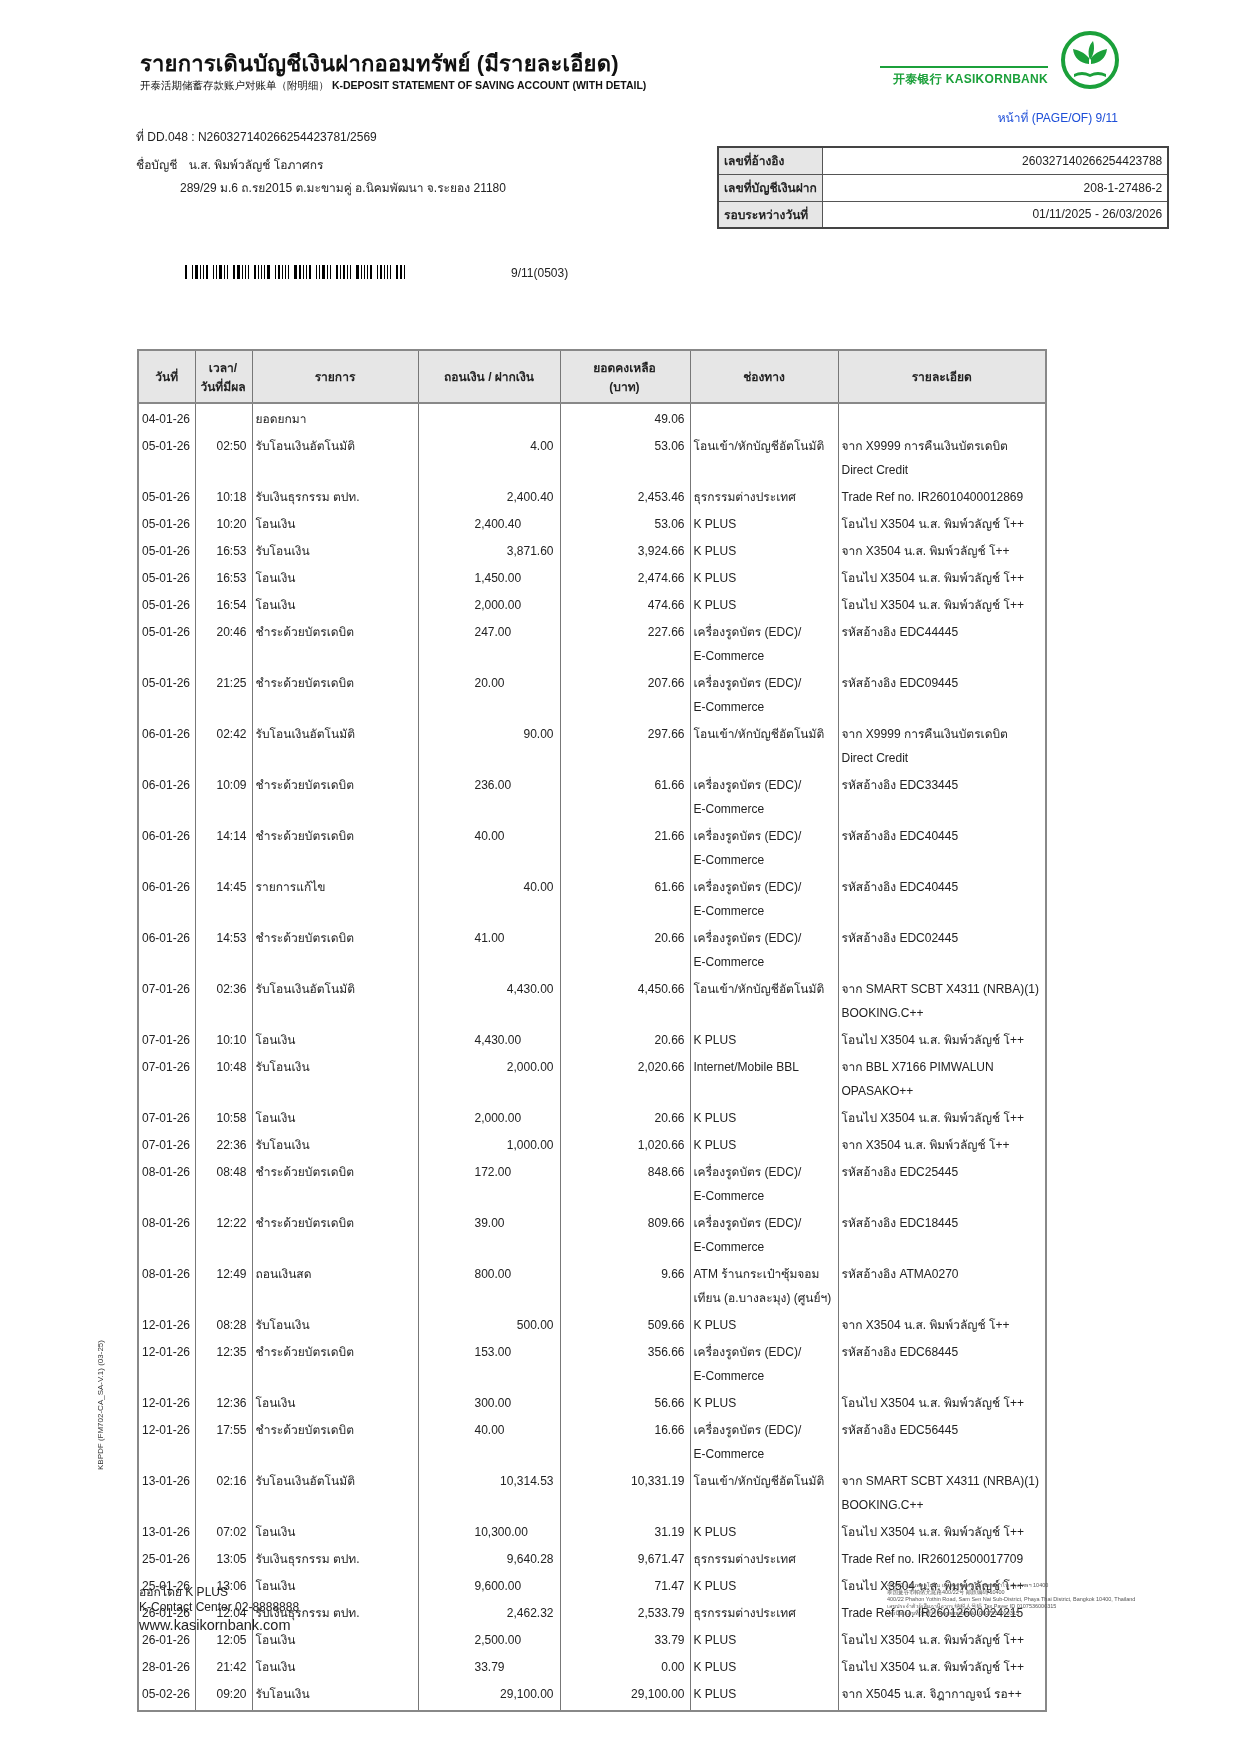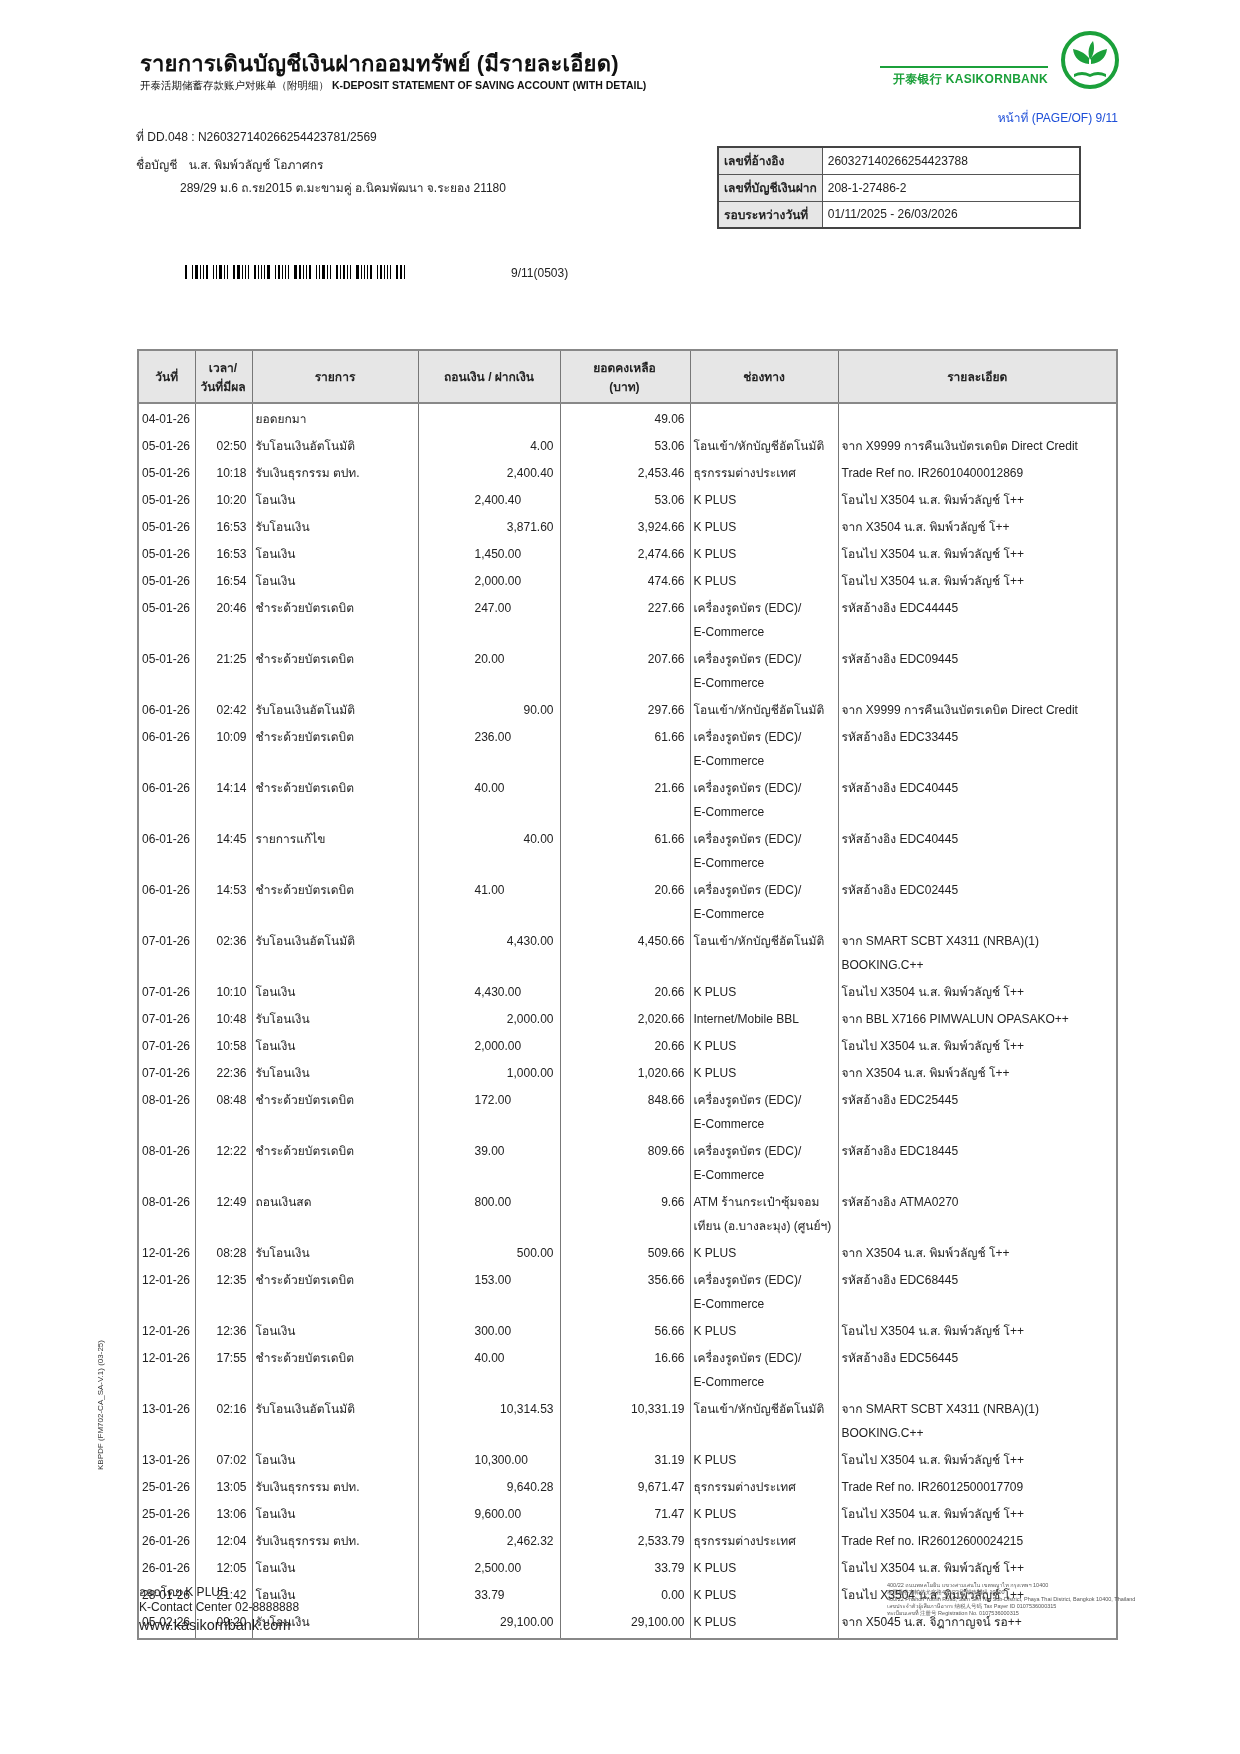--- a/index.html
+++ b/index.html
@@ -18,29 +18,29 @@
 
   .pageno { position: absolute; right: 122px; top: 108px; font-size: 12px; color: #1d4ed8; }
   .docno { position: absolute; left: 136px; top: 127px; font-size: 12px; }
   .acctname { position: absolute; left: 136px; top: 155px; font-size: 12px; }
   .acctname .lbl { margin-right: 8px; }
   .address { position: absolute; left: 180px; top: 178px; font-size: 12px; }
 
   .infobox { position: absolute; left: 717px; top: 146px; border-collapse: collapse; border: 2px solid #444; font-size: 12px; }
   .infobox td { border: 1px solid #555; height: 27px; padding: 2px 5px; }
   .infobox td.k { background: #e6e6e6; font-weight: bold; width: 100px; white-space: nowrap; }
-  .infobox td.v { width: 258px; }
+  .infobox td.v { width: 346px; text-align: right; }
 
   .barcode { position: absolute; left: 185px; top: 265px; height: 14px; display: flex; gap: 0; }
   .barcode span { display: inline-block; height: 14px; background: #000; margin-right: 2px; }
   .barcode-label { position: absolute; left: 511px; top: 266px; font-size: 12px; }
 
   .side-code { position: absolute; left: 96px; top: 1470px; transform: rotate(-90deg); transform-origin: left top; font-size: 8px; color: #333; white-space: nowrap; }
 
-  table.tx { position: absolute; left: 137px; top: 349px; width: 981px; border-collapse: collapse; font-size: 12px; border: 2px solid #888; padding-left: 38px; }
+  table.tx { position: absolute; left: 137px; top: 349px; width: 910px; border-collapse: collapse; font-size: 12px; border: 2px solid #888; padding-left: 38px; }
   table.tx thead th { background: #e6e6e6; font-weight: bold; font-size: 12px; border: 1px solid #777; border-bottom: 2px solid #888; height: 53px; padding: 2px 4px; }
   table.tx tbody td { border-left: 1px solid #777; border-right: 1px solid #777; vertical-align: top; padding: 3px 3px 0 3px; line-height: 24px; }
   table.tx tbody tr:last-child td { padding-bottom: 4px; margin-top: 12px; }
   .c-date { width: 57px; }
   .c-time { width: 57px; text-align: right; padding-right: 5px !important; }
   .c-type { width: 166px; }
   .c-amt { width: 142px; }
   .c-bal { width: 130px; text-align: right; padding-right: 5px !important; }
   .c-chan { width: 148px; }
   .c-detail { width: auto; }

